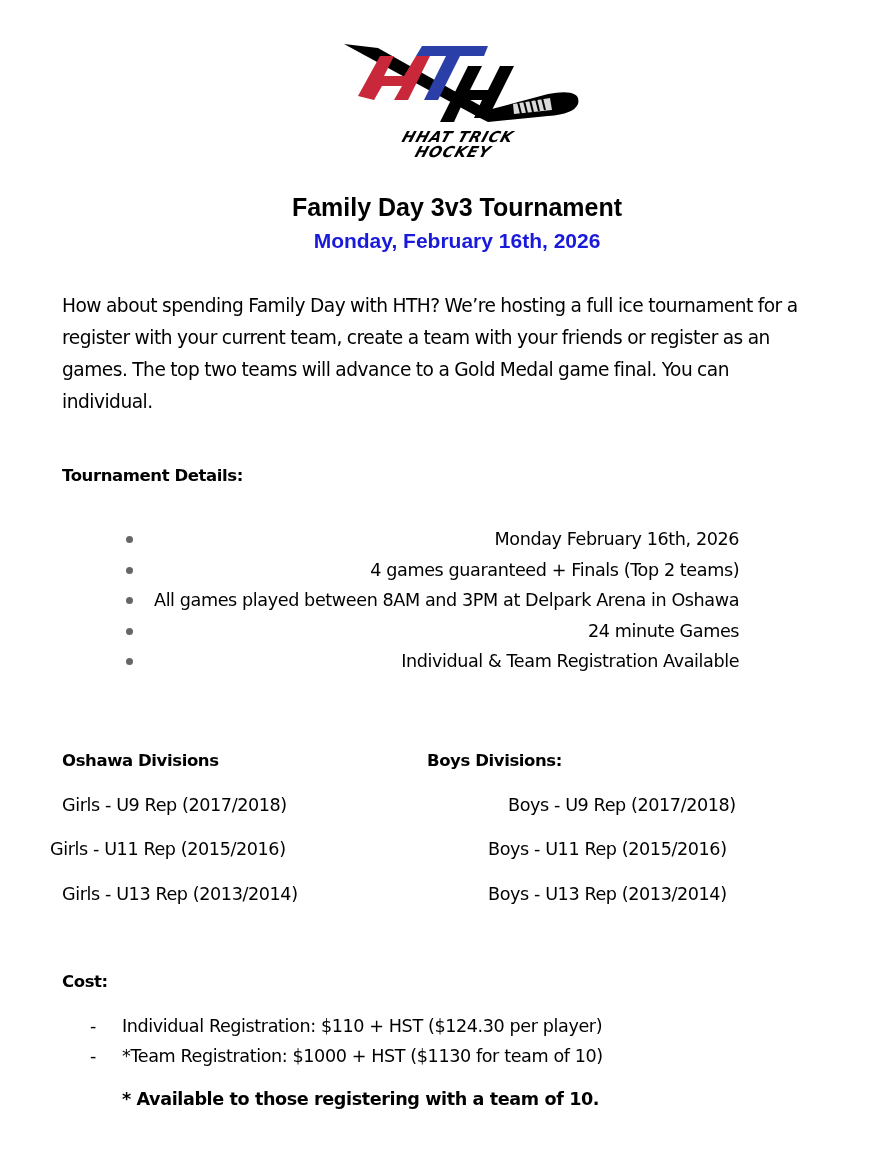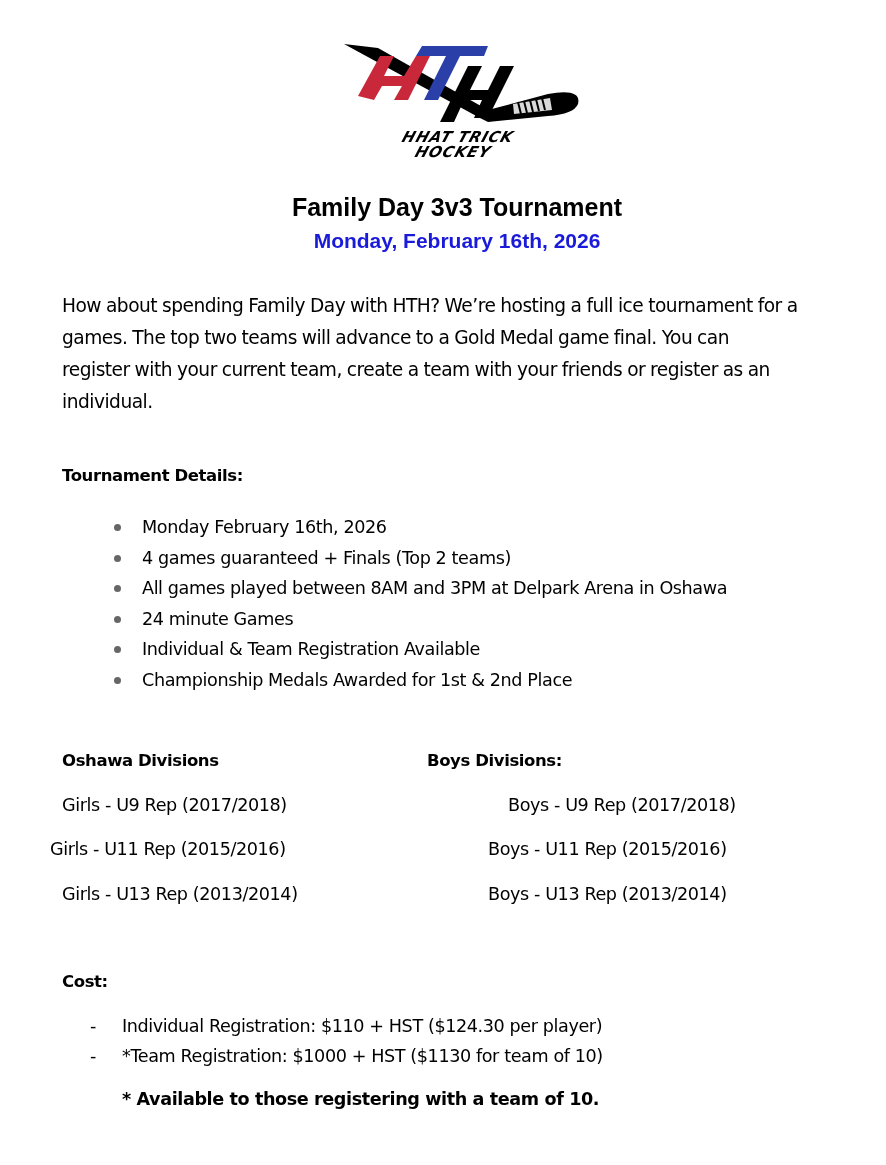--- a/index.html
+++ b/index.html
@@ -23,21 +23,21 @@
       font-family: "Liberation Sans", sans-serif; font-weight: bold; font-size: 21px; line-height: 26px;
       color: #1a1adb;
     }
     .intro {
       position: absolute; left: 62px; top: 290px; width: 800px;
       font-size: 18.6px; line-height: 32px; letter-spacing: -0.5px; word-spacing: -0.5px;
     }
     .heading {
       position: absolute; font-weight: bold; font-size: 16.5px; line-height: 20px; letter-spacing: -0.4px;
     }
-    .bullets { position: absolute; left: 62px; top: 512px; margin: 0; padding: 0; list-style: none; }
+    .bullets { position: absolute; left: 62px; top: 512px; margin: 12px; padding: 0; list-style: none; text-align: right; }
     .bullets li {
       position: relative; padding-left: 80px; font-size: 17.6px; line-height: 30.5px;
       letter-spacing: -0.4px; white-space: nowrap;
     }
     .bullets li .dot {
       position: absolute; left: 52px; top: 12px; width: 7px; height: 7px; border-radius: 50%; background: #666;
     }
     .div-item {
       position: absolute; font-size: 17.6px; line-height: 22px; letter-spacing: -0.4px; white-space: nowrap;
     }
@@ -72,33 +72,32 @@
 <div class="logo-text">
   <div>HHAT TRICK</div>
   <div>HOCKEY</div>
 </div>
 
 <div class="title">Family Day 3v3 Tournament</div>
 <div class="subtitle">Monday, February 16th, 2026</div>
 
 <div class="intro">
   <div>How about spending Family Day with HTH? We’re hosting a full ice tournament for a</div>
+  <div>register with your current team, create a team with your friends or register as an</div>
   <div>games.  The top two teams will advance to a Gold Medal game final.  You can</div>
-  <div>register with your current team, create a team with your friends or register as an</div>
   <div>individual.</div>
 </div>
 
 <div class="heading" style="left:62px; top:466px;">Tournament Details:</div>
 <ul class="bullets">
   <li><span class="dot"></span><span>Monday February 16th, 2026</span></li>
   <li><span class="dot"></span><span>4 games guaranteed + Finals (Top 2 teams)</span></li>
   <li><span class="dot"></span><span>All games played between 8AM and 3PM at Delpark Arena in Oshawa</span></li>
   <li><span class="dot"></span><span>24 minute Games</span></li>
   <li><span class="dot"></span><span>Individual &amp; Team Registration Available</span></li>
-  <li><span class="dot"></span><span>Championship Medals Awarded for 1st &amp; 2nd Place</span></li>
 </ul>
 
 <div class="heading" style="left:62px; top:751px;">Oshawa Divisions</div>
 <div class="heading" style="left:427px; top:751px;">Boys Divisions:</div>
 
 <div class="div-item" style="left:62px; top:794px;">Girls - U9 Rep (2017/2018)</div>
 <div class="div-item" style="left:50px; top:838px;">Girls - U11 Rep (2015/2016)</div>
 <div class="div-item" style="left:62px; top:883px;">Girls - U13 Rep (2013/2014)</div>
 
 <div class="div-item" style="left:488px; top:794px;margin-left:20px;">Boys - U9 Rep (2017/2018)</div>

